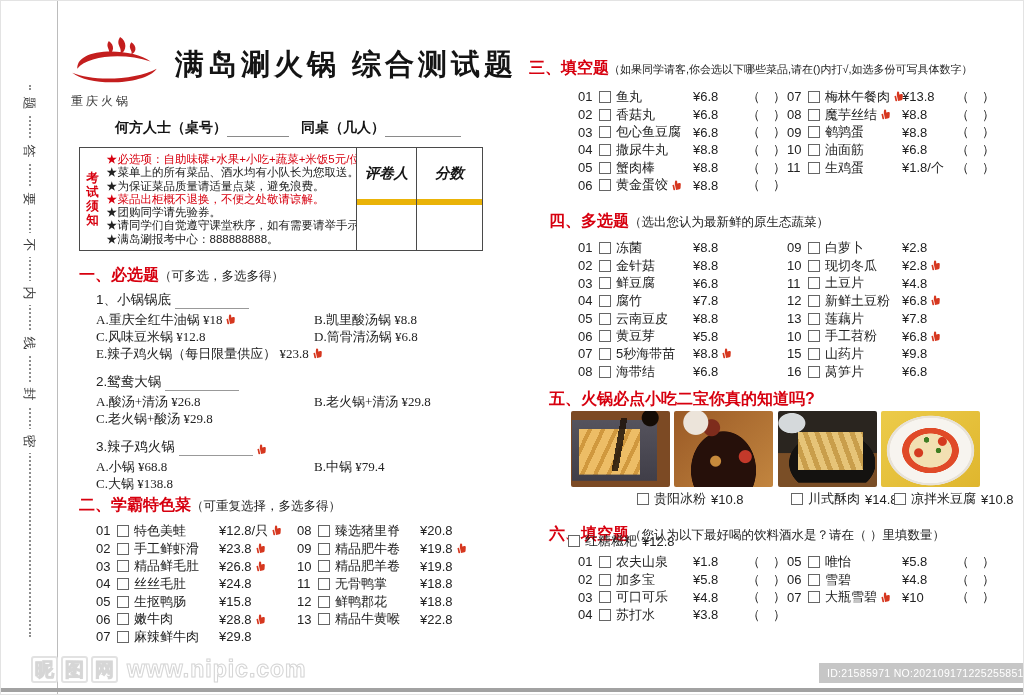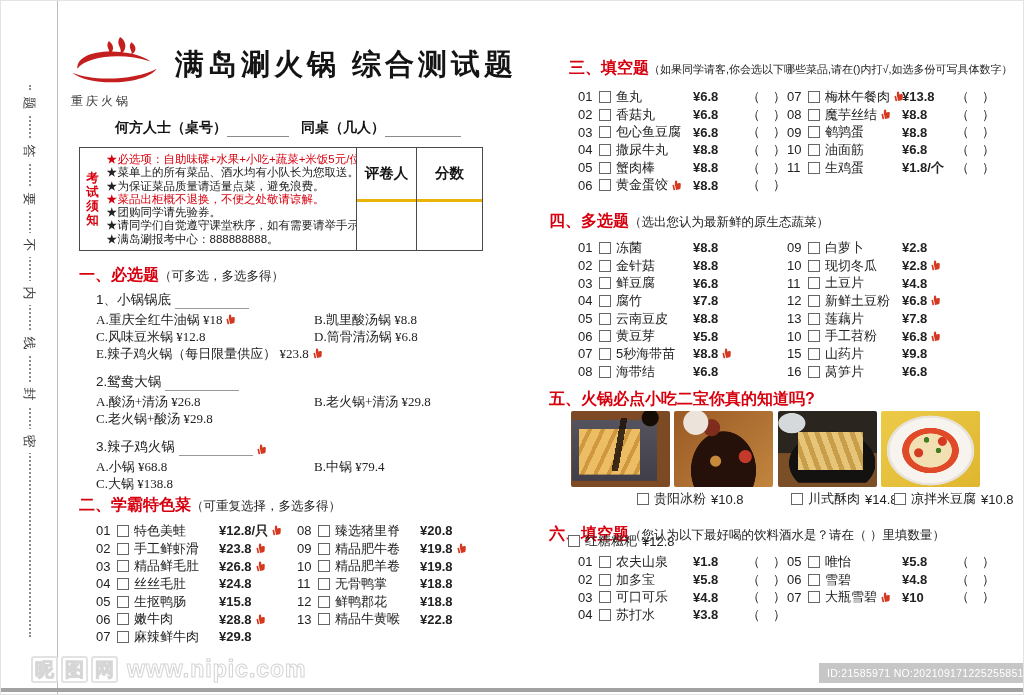--- a/index.html
+++ b/index.html
@@ -23,22 +23,22 @@
   
   .notice-box{position:absolute;left:78px;top:146px;width:404px;height:104px;border:1px solid #4a4a4a;
               display:flex;box-sizing:border-box;}
   .notice-side{width:25px;display:flex;flex-direction:column;justify-content:center;align-items:center;
                color:#d7000f;font-weight:bold;font-size:12.5px;line-height:14px;flex:none;}
   .notice-lines{flex:1;padding:5px 2px 0 1px;overflow:hidden;}
   .notice-line{font-size:11.5px;line-height:13.3px;color:#222;white-space:nowrap;}
   .notice-line.red{color:#d7000f;}
   .judge-col{border-left:1px solid #4a4a4a;display:flex;flex-direction:column;flex:none;}
   .w-grader{width:59px;} .w-score{width:65px;}
-  .cell-head{height:51px;border-bottom:3px solid #eab308;display:flex;align-items:center;justify-content:center;
-             font-weight:bold;font-size:14.5px;color:#141414;}
+  .cell-head{height:51px;border-bottom:6px solid #eab308;display:flex;align-items:center;justify-content:center;
+             font-weight:bold;font-size:14.5px;color:#141414;font-style:italic;}
   .cell-body{flex:1;}
 
   
   .sec-head{position:absolute;white-space:nowrap;}
   .sec-title{color:#d7000f;font-weight:bold;font-size:16px;}
   .sec-paren{color:#222;font-size:12.5px;}
   .sec-paren.small{font-size:11px;}
 
   
   #sec1qs{position:absolute;left:95px;top:288px;width:400px;}
@@ -49,21 +49,21 @@
   .opt{display:flex;align-items:center;font-family:Liberation Serif, serif;}
   .opt-c1{width:218px;flex:none;}
 
   
   .menu-col{position:absolute;font-size:13px;}
   .menu-row{height:17.7px;display:flex;align-items:center;white-space:nowrap;}
   .mi-num{width:21px;flex:none;}
   .mi-cb{width:10px;height:10px;border:1px solid #666;margin-right:5px;flex:none;background:#fff;}
   .mi-name{display:flex;align-items:center;flex:none;overflow:visible;}
   .name-w84{width:85px;} .name-w74{width:77px;}
-  .mi-price{flex:none;font-weight:bold;}
+  .mi-price{flex:none;}
   .price-w52{width:52px;}
   .mi-blank{margin-left:2px;flex:none;}
   .thumb{width:13px;height:13px;margin-left:2px;display:inline-flex;flex:none;transform:rotate(-12deg);}
   .thumb svg{width:13px;height:13px;display:block;}
 
   
   .food{position:absolute;top:410px;width:99px;height:76px;border-radius:2px;background-repeat:no-repeat;}
   .food1{left:570px;background-color:#7c4a24;background-image:
      radial-gradient(circle at 80% 9%, #140c05 0 8px, transparent 9px),
      linear-gradient(100deg, transparent 0 46%, rgba(30,18,8,.85) 46% 52%, transparent 52%),
@@ -375,21 +375,21 @@
       <div class="menu-row">
         <span class="mi-num">13</span>
         <span class="mi-cb"></span>
         <span class="mi-name name-w84">
           <span>精品牛黄喉</span>
         </span>
         <span class="mi-price ">¥22.8</span>
       </div>
     </div>
 
-  <div class="sec-head" style="left:568px;top:57px;text-align:right;">
+  <div class="sec-head" style="left:528px;top:57px;text-align:right;">
     <span class="sec-title">三、填空题</span><span class="sec-paren small">（如果同学请客,你会选以下哪些菜品,请在()内打√,如选多份可写具体数字）</span>
   </div>
   <div class="menu-col" id="s3c1" style="left:577px;top:87px;">
       <div class="menu-row">
         <span class="mi-num">01</span>
         <span class="mi-cb"></span>
         <span class="mi-name name-w74">
           <span>鱼丸</span>
         </span>
         <span class="mi-price price-w52">¥6.8</span>

